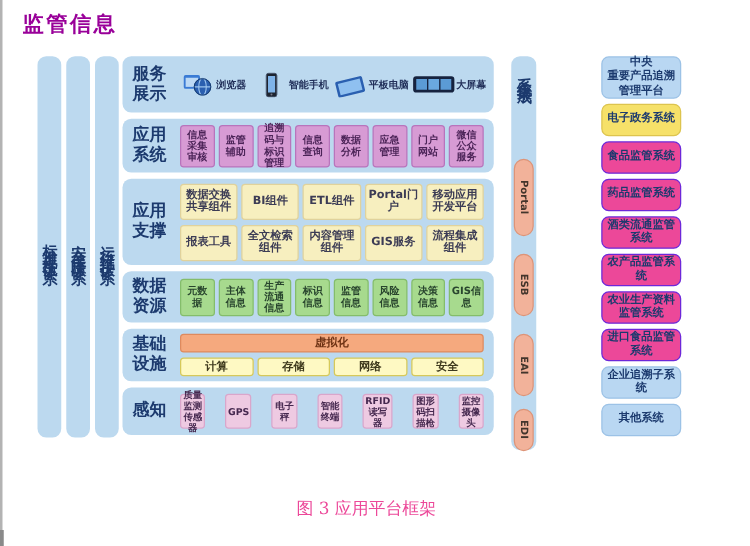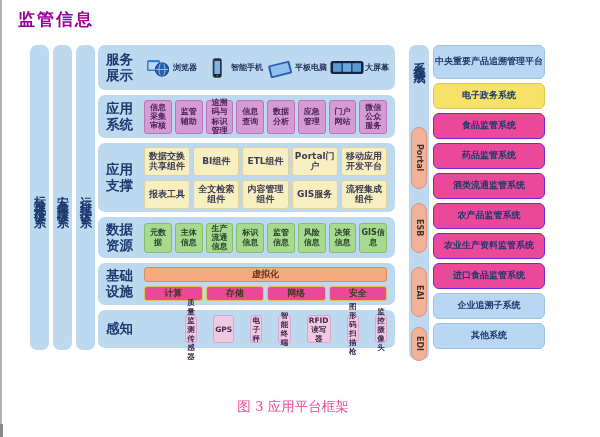--- a/index.html
+++ b/index.html
@@ -34,21 +34,21 @@
   .row-support    { top:143px; height:69px; }
   .row-data       { top:217px; height:41px; }
   .row-infra      { top:263px; height:42px; }
   .row-perception { top:310px; height:38px; }
 
   .chip { border-radius:3px; display:flex; align-items:center; justify-content:center;
           text-align:center; font-weight:bold; flex:1; padding:0 1px; }
   .chip.app { background:#d79bd4; border:1px solid #b874bc; color:#4c2458; font-size:8px;  height:34px; line-height:1.15; }
   .chip.sup { background:#f7efbf; border:1px solid #e0d29c; color:#3c3c55; font-size:9px;  height:29px; line-height:1.15; }
   .chip.dat { background:#a7da8e; border:1px solid #84bd6b; color:#29452e; font-size:8px;  height:30px; line-height:1.15; }
-  .chip.inf { background:#ec4899; border:1px solid #d6c95a; color:#3f3a1e; font-size:9px;  height:15px; }
+  .chip.inf { background:#fef9c3; border:1px solid #d6c95a; color:#3f3a1e; font-size:9px;  height:15px; }
   .chip.per { background:#eecae2; border:1px solid #d9a6cb; color:#45284f; font-size:7.5px; height:28px; line-height:1.2; }
   .virt     { background:#f5a97e; border:1px solid #de8a5e; color:#6e3214; font-size:9px;
               font-weight:bold; height:15px; border-radius:3px; display:flex;
               align-items:center; justify-content:center; }
 
   
   .service-content { justify-content:space-around; padding:0 6px 0 2px; }
   .device { display:flex; flex-direction:row; align-items:center; gap:1px; flex:1; }
   .dev-icon { height:20px; display:flex; align-items:flex-end; }
   .dev-label { font-size:8px; color:#22305a; font-weight:bold; white-space:nowrap; }
@@ -63,23 +63,23 @@
           border-radius:8px; display:flex; align-items:center; justify-content:center; }
   .pill span { writing-mode:vertical-rl; font-size:8px; font-weight:bold; color:#43352c; }
   .pill-portal { top:82px;  height:62px; }
   .pill-esb    { top:158px; height:50px; }
   .pill-eai    { top:222px; height:50px; }
   .pill-edi    { top:282px; height:34px; }
 
   
   .ext-col { position:absolute; left:433px; top:45px; width:112px; display:flex;
              flex-direction:column; gap:4px; }
-  .ext { height:26px; border-radius:6px; display:flex; flex-direction:row;
+  .ext { height:26px; border-radius:6px; display:flex; flex-direction:column;
          align-items:center; justify-content:center; text-align:center;
-         font-size:9px; font-weight:bold; color:#1c3a6e; line-height:1.25; }
+         font-size:9px; font-weight:bold; color:#1c3a6e; line-height:1.25;margin-left:48px; }
   .ext.first { height:34px; }
   .ext.blue   { background:#b9d7f2; border:1px solid #9cc2e6; }
   .ext.yellow { background:#f6e169; border:1px solid #ddc44e; }
   .ext.green  { background:#ec4899; border:1px solid #6d28d9; }
 
   .caption { position:absolute; left:98px; top:398px; width:390px; text-align:center;
              font-family:"DejaVu Serif","Liberation Serif",serif; font-size:13.5px; color:#ec4899; }
 </style>
 </head>
 <body>
@@ -219,21 +219,21 @@
         <div class="chip inf">网络</div>
         <div class="chip inf">安全</div>
       </div>
     </div>
   </div>
 
   <div class="row row-perception">
     <div class="row-label">
       <span>感知</span>
     </div>
-    <div class="row-content" style="gap:16px;margin-left:41px;">
+    <div class="row-content" style="gap:16px;">
       <div class="chip per">质量监测传感器</div>
       <div class="chip per">GPS</div>
       <div class="chip per">电子秤</div>
       <div class="chip per">智能终端</div>
       <div class="chip per">RFID读写器</div>
       <div class="chip per">图形码扫描枪</div>
       <div class="chip per">监控摄像头</div>
     </div>
   </div>
 

